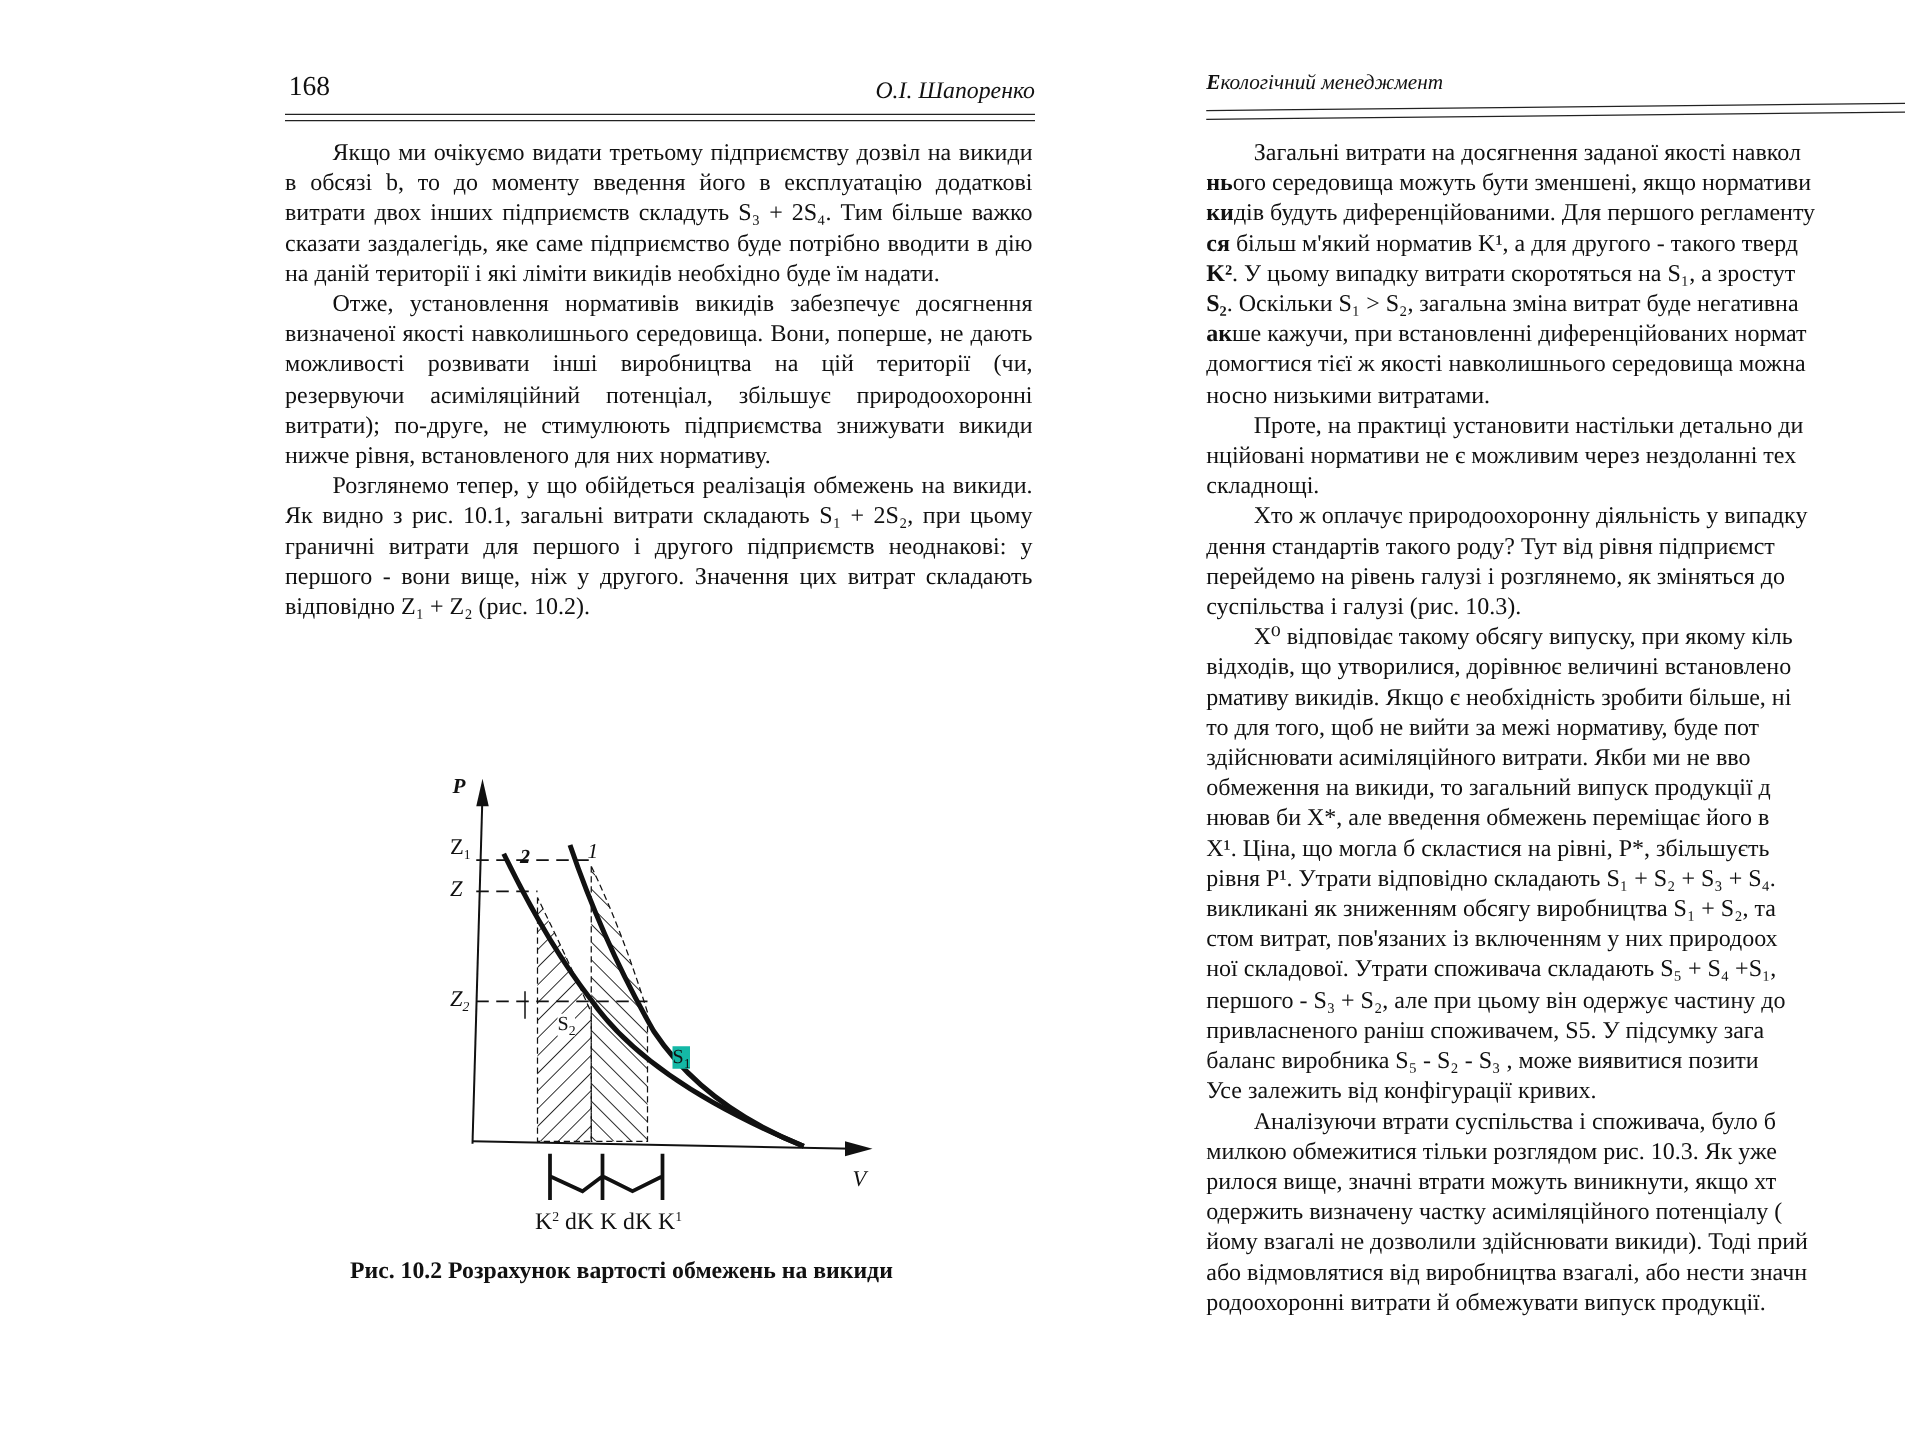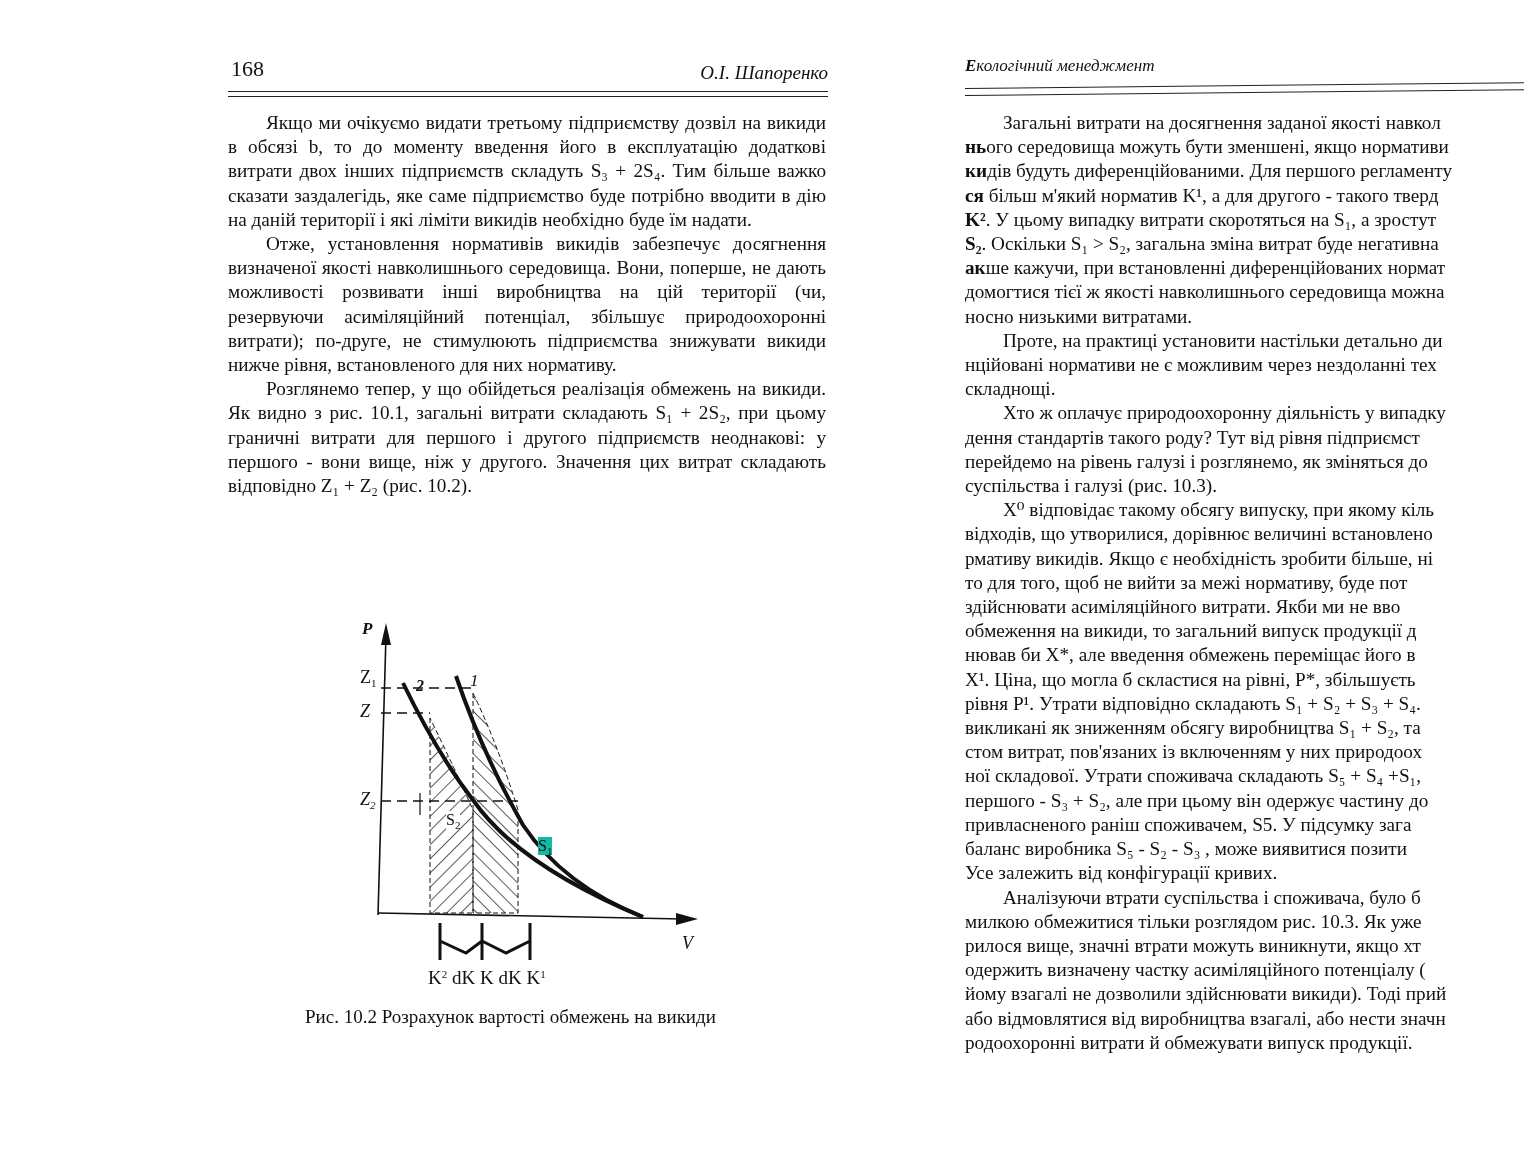--- a/index.html
+++ b/index.html
@@ -24,21 +24,21 @@
   #left-page .body-text { top: 111px; width: 598px; }
   #right-page .body-text { top: 111px; width: 620px; }
   .para { margin: 0; text-indent: 38px; }
   .para.cont { text-indent: 0; }
   sub { font-size: 11px; vertical-align: -4px; line-height: 0; }
   sup { font-size: 11px; vertical-align: 6px; line-height: 0; }
   .nowrap { white-space: nowrap; }
 
   #figure { position: absolute; left: 120px; top: 615px; width: 360px; height: 380px; }
   #figure svg { position: absolute; left: 0; top: 0; }
-  .fig-caption { position: absolute; left: 52px; top: 1006px; font-weight: normal; font-size: 19px; white-space: nowrap; margin-left: 25px; }
+  .fig-caption { position: absolute; left: 52px; top: 1006px; font-weight: bold; font-size: 19px; white-space: nowrap; }
 </style>
 </head>
 <body>
 
 <div id="left-page" class="page">
   <div class="running-head">
     <span class="page-number">168</span>
     <span class="running-title-left">О.І. Шапоренко</span>
   </div>
   <div class="rule" style="top:91px; left:0; width:600px;"></div>

